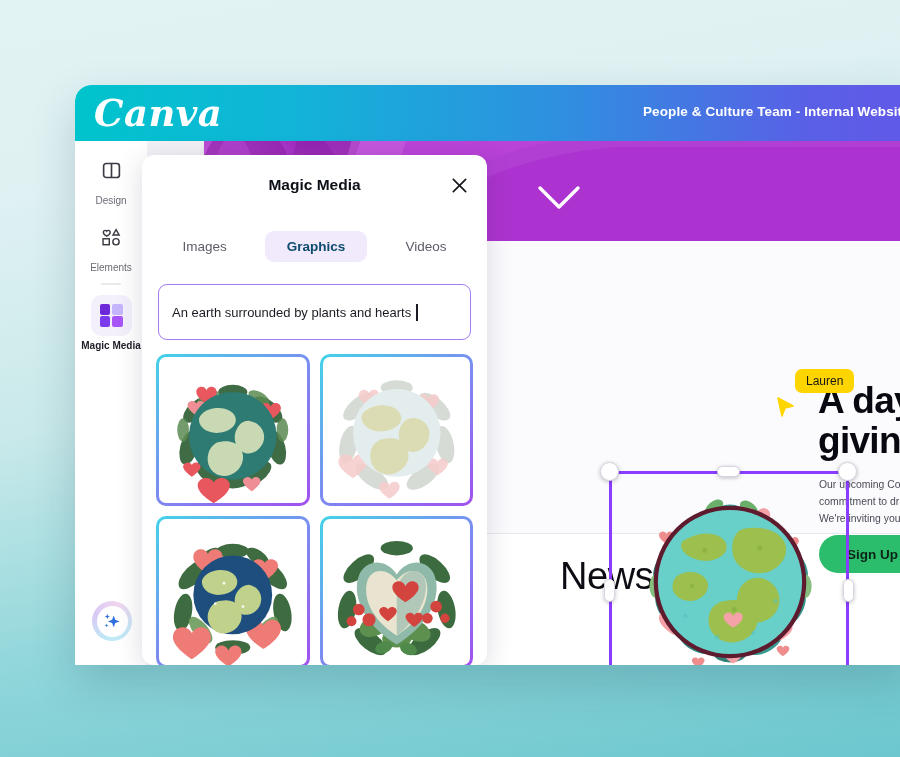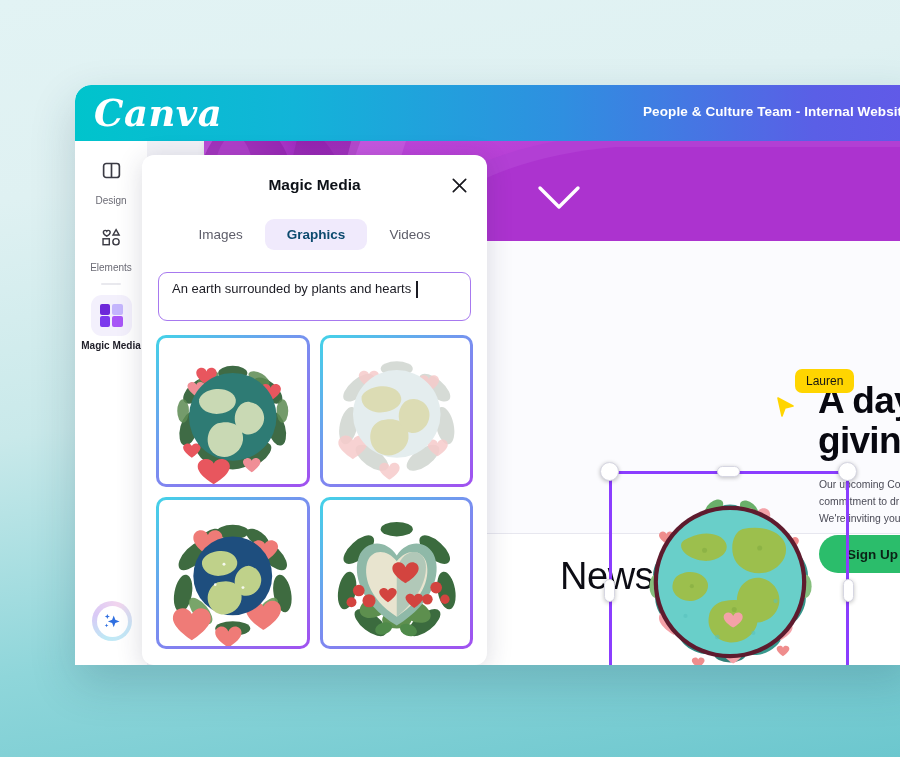--- a/index.html
+++ b/index.html
@@ -91,30 +91,30 @@
   #mm-head {
     height: 60px; display: flex; align-items: center; justify-content: center;
     position: relative;
   }
   #mm-title { font-size: 15.5px; font-weight: 700; color: #0d1117; }
   #mm-close {
     position: absolute; right: 16px; top: 18px;
     width: 24px; height: 24px; cursor: pointer;
     display: flex; align-items: center; justify-content: center;
   }
-  #mm-tabs { display: flex; justify-content: center; gap: 0; margin-top: 4px; }
+  #mm-tabs { display: flex; justify-content: center; gap: 16px; margin-top: 16px; }
   .mm-tab {
     padding: 8px 22px; border-radius: 9px; font-size: 13.5px;
     color: #5d5d69; cursor: pointer; white-space: nowrap;
   }
   .mm-tab.active { background: #f0eafc; color: #0c4a6e; font-weight: 700; }
   #mm-prompt {
-    margin: 22px 16px 0; height: 49px;
+    margin: 22px 16px 0; height: 56px;
     border: 1.6px solid #a779ef; border-radius: 9px;
-    display: flex; padding: 8px 13px;
+    display: flex; align-items: center; padding: 8px 13px;
     background: #fff;
   }
   #mm-prompt-text { font-size: 13px; color: #1b1b23; white-space: nowrap; }
   #caret {
     display: inline-block; width: 1.4px; height: 17px;
     background: #1b1b23; margin-left: 5px; vertical-align: middle;
   }
   #mm-grid {
     margin: 14px 14px 0; display: grid;
     grid-template-columns: 1fr 1fr; gap: 10px;

